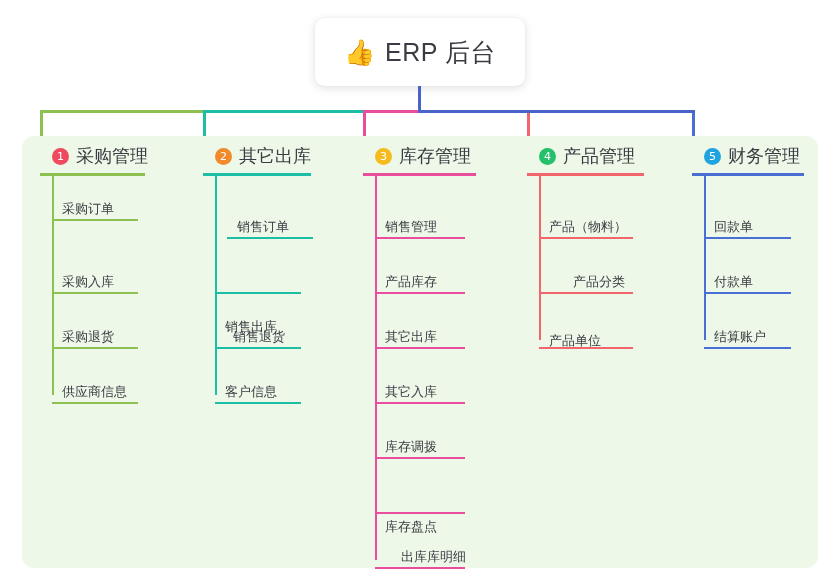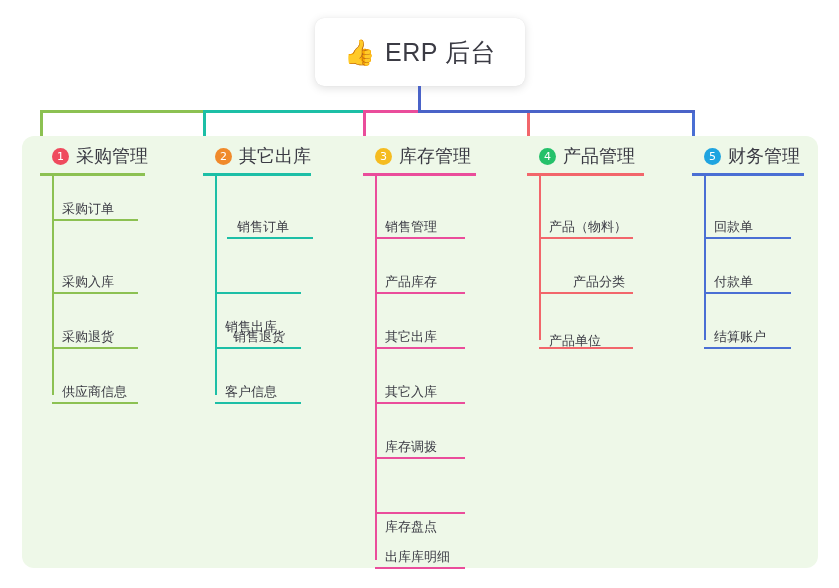--- a/index.html
+++ b/index.html
@@ -162,21 +162,21 @@
         </div>
         <div class="leaf" style="left: 0px; top: 438px; width: 120px; height: 24px;">
           <span class="leaf-label" style="top: 0px;">库存调拨</span>
           <div class="leaf-rule" style="left: 12px; top: 19px; width: 90px; background: rgb(234, 77, 155);"></div>
         </div>
         <div class="leaf" style="left: 0px; top: 493px; width: 120px; height: 24px;">
           <span class="leaf-label" style="top: 4px; margin-top: 21px;">库存盘点</span>
           <div class="leaf-rule" style="left: 12px; top: 19px; width: 90px; background: rgb(234, 77, 155);"></div>
         </div>
         <div class="leaf" style="left: 0px; top: 548px; width: 120px; height: 24px;">
-          <span class="leaf-label" style="top: 0px;">出库库明细</span>
+          <span class="leaf-label" style="top: 0px; margin-left: 16px;">出库库明细</span>
           <div class="leaf-rule" style="left: 12px; top: 19px; width: 90px; background: rgb(234, 77, 155);"></div>
         </div>
       </div>
       <div class="col" style="left: 527px; width: 157px; height: 588px;">
         <div class="col-head" style="top: 144px;">
           <span class="badge" style="background: rgb(37, 193, 106);">4</span>
           <span class="col-title">产品管理</span>
         </div>
         <div class="head-rule" style="top: 173px; width: 117px; background: rgb(242, 102, 107);"></div>
         <div class="spine" style="left: 12px; top: 174px; height: 166px; background: rgb(242, 102, 107);"></div>

